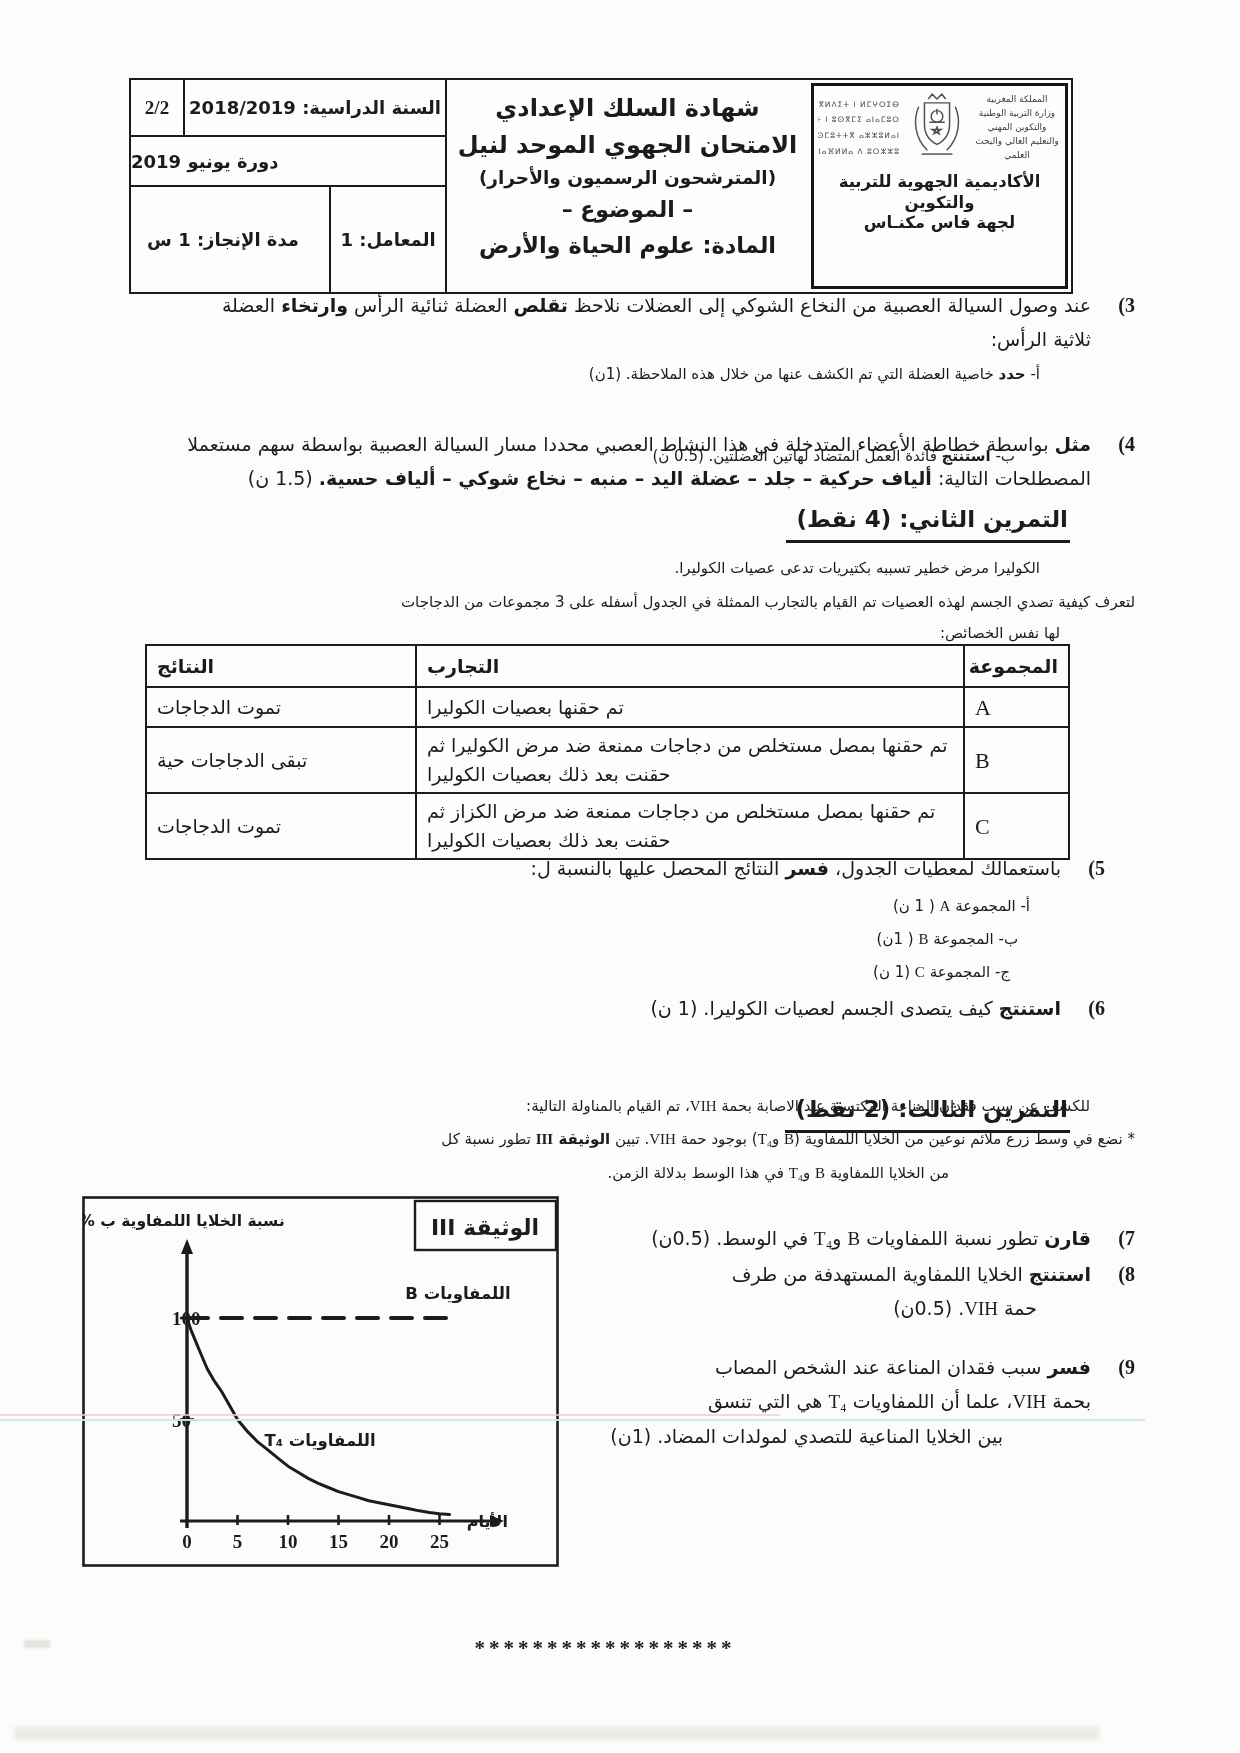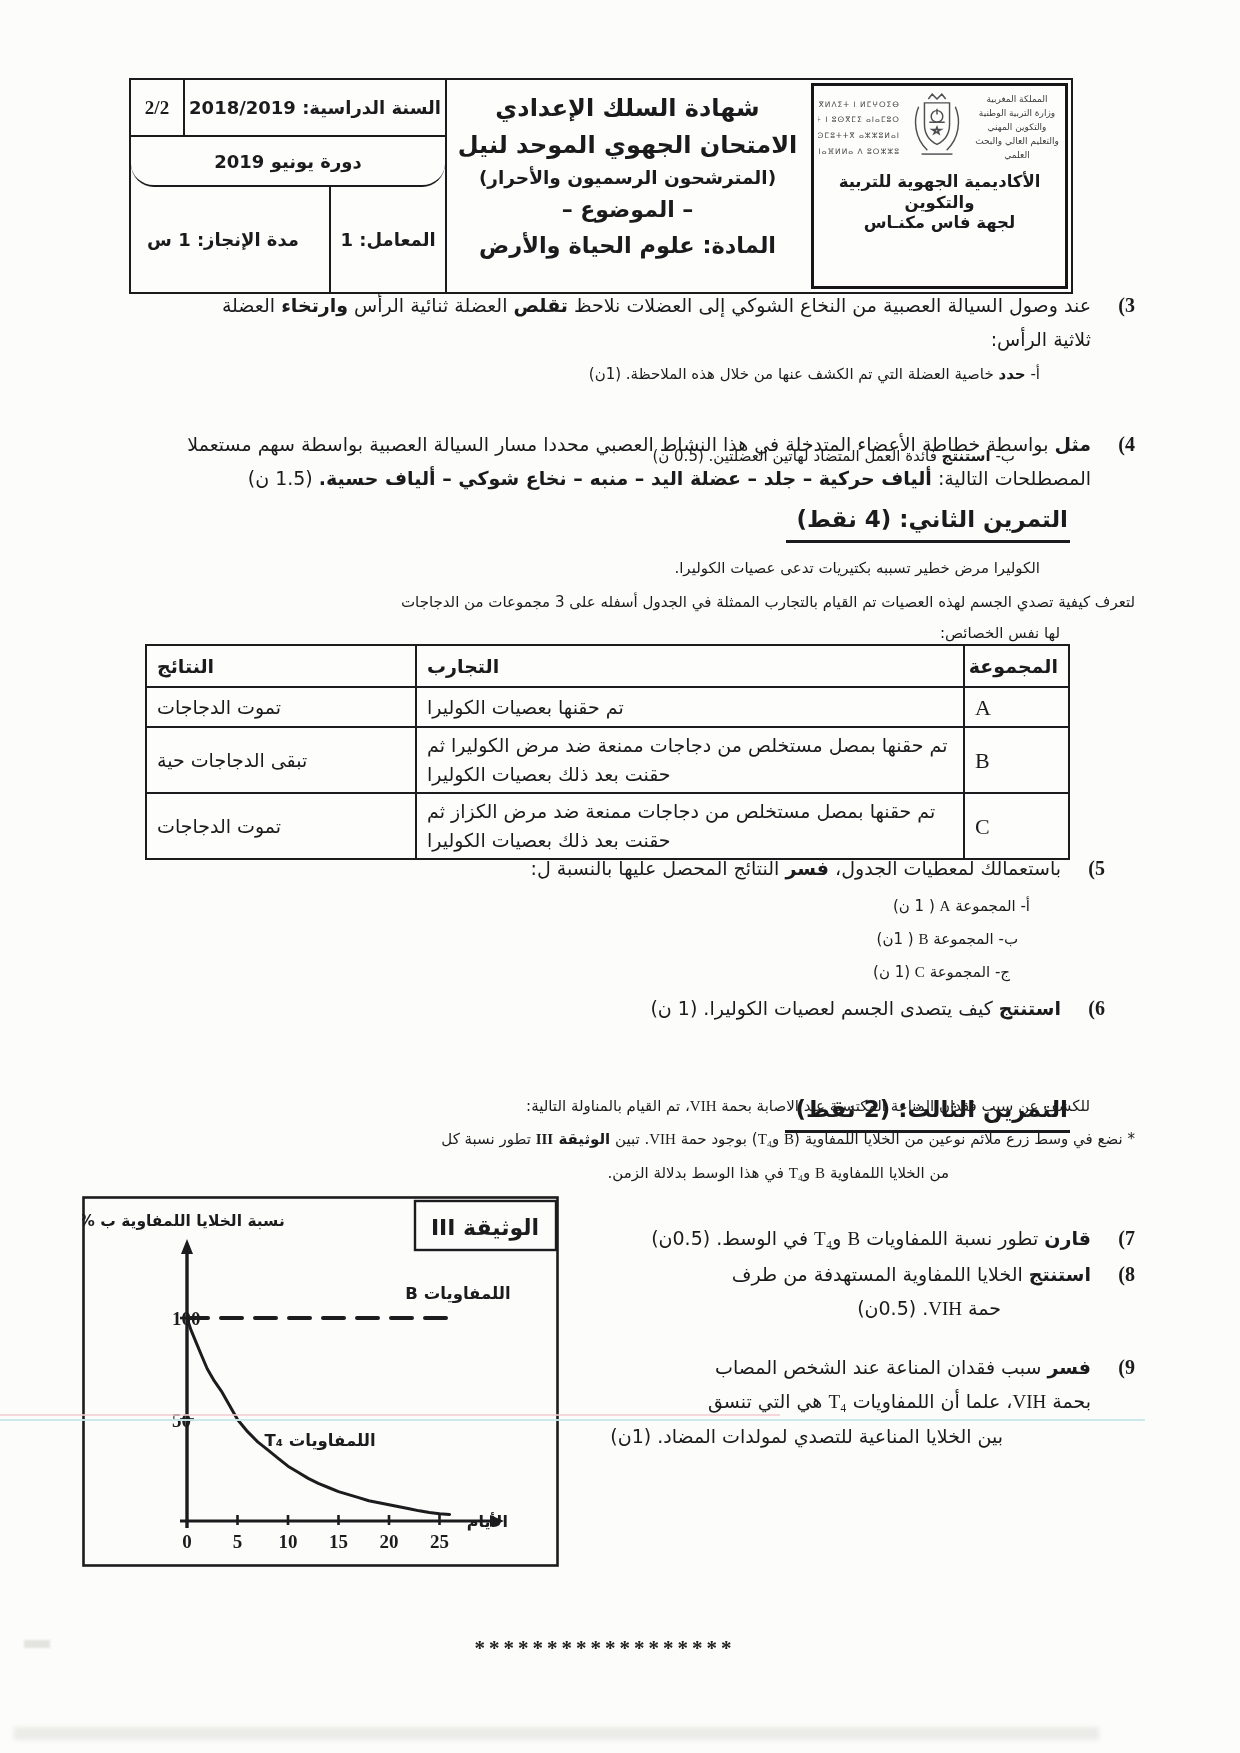--- a/index.html
+++ b/index.html
@@ -22,21 +22,21 @@
   .tlines{width:82px;font-size:7.5px;line-height:2.1;color:#4a4a4c;text-align:center;letter-spacing:1px;white-space:nowrap;overflow:hidden;}
   .acad{margin-top:8px;text-align:center;font-weight:bold;font-size:16.5px;line-height:1.25;}
   .htitle{flex:1;border-left:2.5px solid #1b1b1d;text-align:center;font-weight:bold;padding-top:10px;}
   .htitle div:nth-child(1){font-size:24px;line-height:37px;}
   .htitle div:nth-child(2){font-size:24px;line-height:36px;}
   .htitle div:nth-child(3){font-size:18.5px;line-height:30px;}
   .htitle div:nth-child(4){font-size:22px;line-height:34px;}
   .htitle div:nth-child(5){font-size:22.5px;line-height:36px;}
   .hbox{width:314px;display:flex;flex-direction:column;font-weight:bold;font-size:18px;}
   .hr1{height:55px;border-bottom:2.5px solid #1b1b1d;display:flex;direction:rtl;}
-  .hr2{height:48px;border-bottom:2.5px solid #1b1b1d;display:flex;align-items:center;justify-content:center;border-radius:23px;}
+  .hr2{height:48px;border-bottom:2.5px solid #1b1b1d;display:flex;align-items:center;justify-content:flex-end;}
   .hr3{flex:1;display:flex;direction:rtl;}
   .hcell{display:flex;align-items:center;justify-content:center;}
   .hyear{width:260px;border-left:2.5px solid #1b1b1d;}
   .hpnum{flex:1;font-size:19px;}
   .hcoef{width:114px;border-left:2.5px solid #1b1b1d;margin-left:14px;}
   .hdur{flex:1;}
 
   
   .q{position:absolute;font-size:19px;line-height:34px;text-align:right;}
   .qn{
@@ -44,21 +44,21 @@
     direction:ltr;unicode-bidi:bidi-override;
     font-family:"Liberation Serif","DejaVu Sans",serif;
   }
   .qlines{padding-right:44px;}
   .tline{white-space:nowrap;min-height:34px;}
   .subq{position:absolute;font-size:15px;line-height:34px;white-space:nowrap;}
   .extitle{
     position:absolute;font-size:23px;font-weight:bold;
     border-bottom:3px solid #1b1b1d;padding:0 2px 8px 10px;white-space:nowrap;
   }
-  #q8 .tline:nth-child(2){margin-right:90px;}
+  #q8 .tline:nth-child(2){margin-right:54px;}
   #q9 .tline:nth-child(2){}
   #q9 .tline:nth-child(3){margin-right:88px;}
   #i32 .tline:nth-child(2){margin-right:186px;}
 
   
   .xtable{
     position:absolute;top:644px;right:170px;width:923px;
     border-collapse:collapse;table-layout:fixed;direction:rtl;
     font-size:19px;color:#1b1b1d;background:#fdfdfc;
   }

